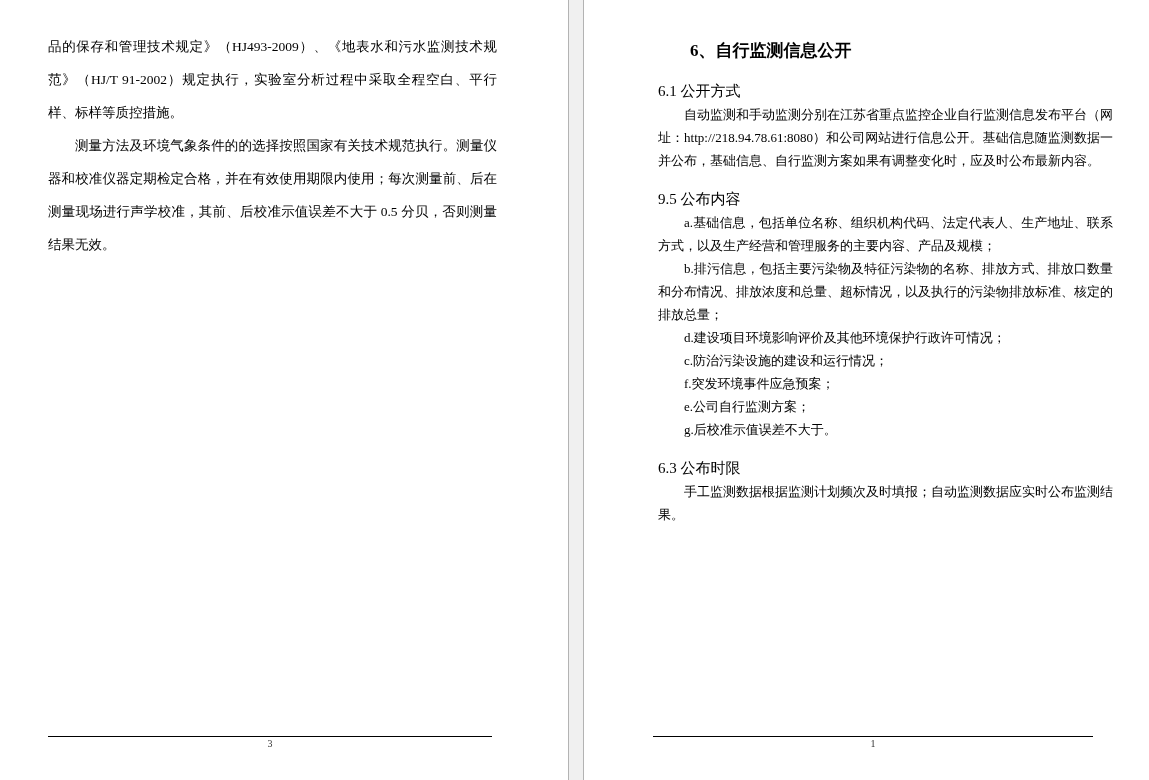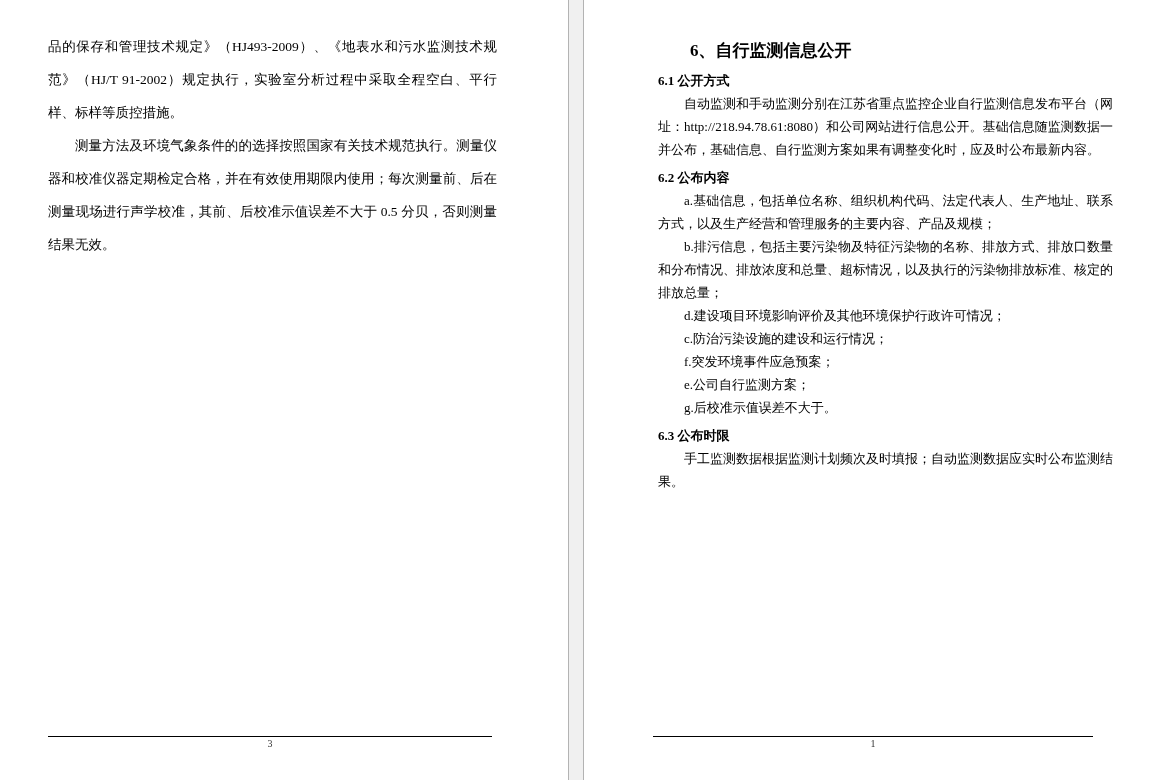--- a/index.html
+++ b/index.html
@@ -47,24 +47,24 @@
     text-align: justify;
   }
   .rp-content h1 {
     font-size: 17px;
     font-weight: bold;
     line-height: 26px;
     text-align: left;
     margin-left: 32px;
   }
   .rp-content h2 {
-    font-size: 13px;
-    font-weight: bold;
+    font-size: 15px;
+    font-weight: normal;
     line-height: 23px;
-    margin-top: 5px;
+    margin-top: 16px;
     text-align: left;
   }
   p.indent { text-indent: 2em; }
   .footer {
     position: absolute;
     top: 736px;
     border-top: 1.5px solid #000;
     text-align: center;
     font-size: 10px;
     line-height: 13px;
@@ -88,21 +88,21 @@
 
 <div class="page-gap"></div>
 
 <div class="page page-right">
   <div class="rp-content">
     <h1>6、自行监测信息公开</h1>
 
     <h2>6.1 公开方式</h2>
     <p class="indent">自动监测和手动监测分别在江苏省重点监控企业自行监测信息发布平台（网址：http://218.94.78.61:8080）和公司网站进行信息公开。基础信息随监测数据一并公布，基础信息、自行监测方案如果有调整变化时，应及时公布最新内容。</p>
 
-    <h2>6.2 公布内容</h2>
+    <h2>9.5 公布内容</h2>
     <p class="indent">a.基础信息，包括单位名称、组织机构代码、法定代表人、生产地址、联系方式，以及生产经营和管理服务的主要内容、产品及规模；</p>
     <p class="indent">b.排污信息，包括主要污染物及特征污染物的名称、排放方式、排放口数量和分布情况、排放浓度和总量、超标情况，以及执行的污染物排放标准、核定的排放总量；</p>
     <p class="indent">d.建设项目环境影响评价及其他环境保护行政许可情况；</p>
     <p class="indent">c.防治污染设施的建设和运行情况；</p>
     <p class="indent">f.突发环境事件应急预案；</p>
     <p class="indent">e.公司自行监测方案；</p>
     <p class="indent">g.后校准示值误差不大于。</p>
 
     <h2>6.3 公布时限</h2>
     <p class="indent">手工监测数据根据监测计划频次及时填报；自动监测数据应实时公布监测结果。</p>

